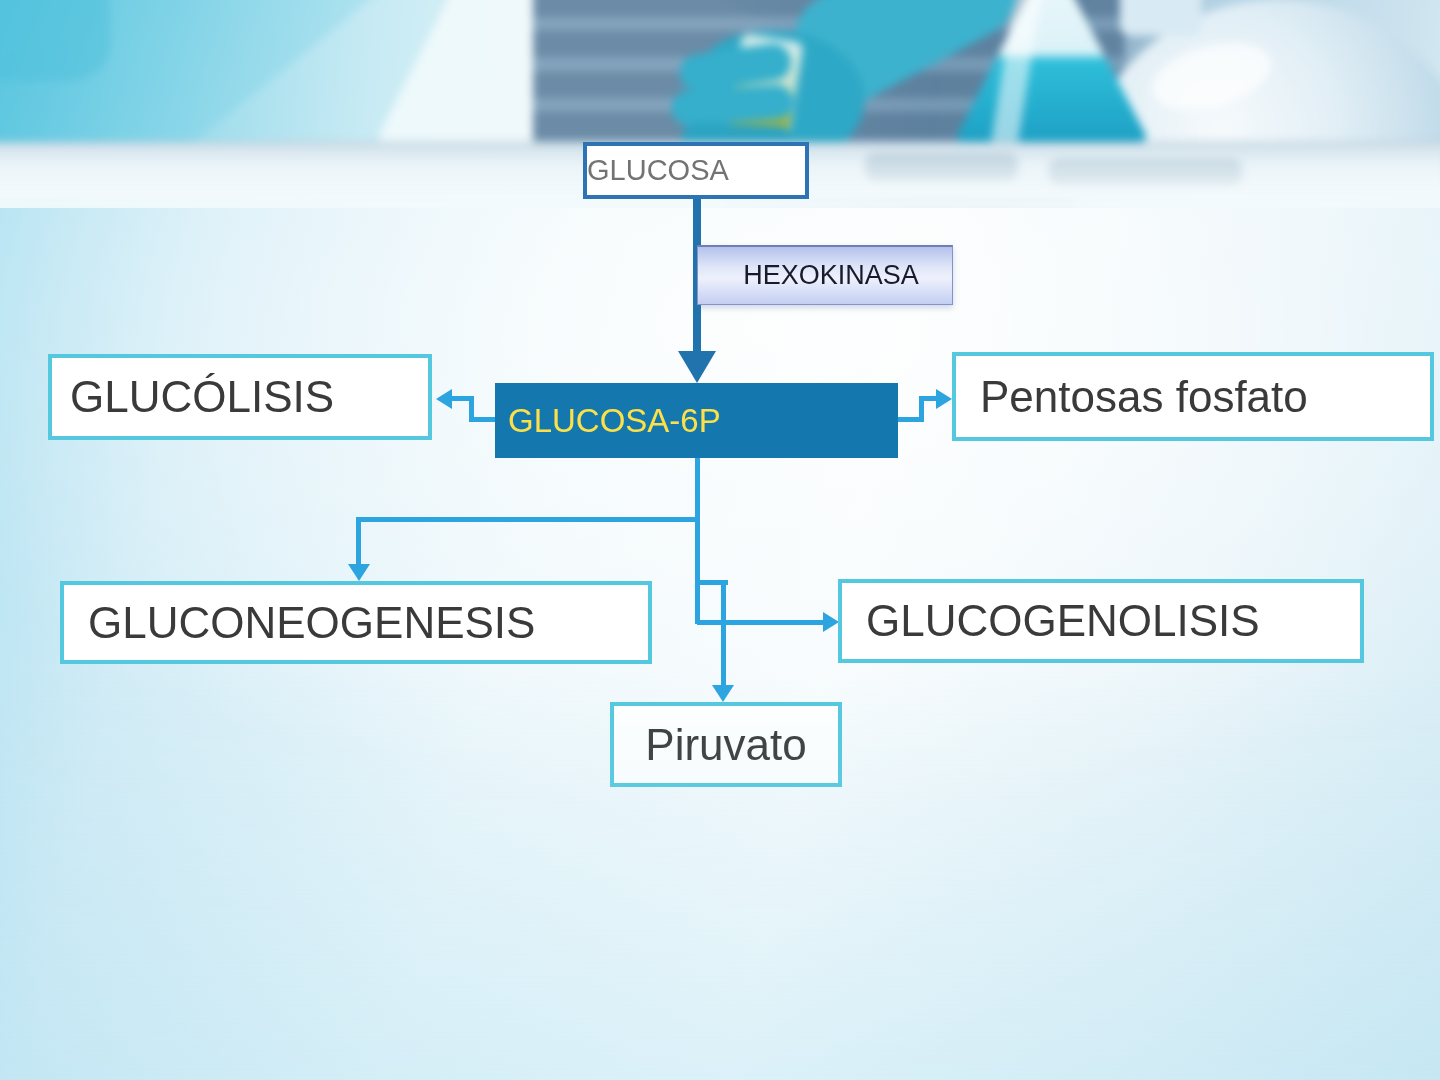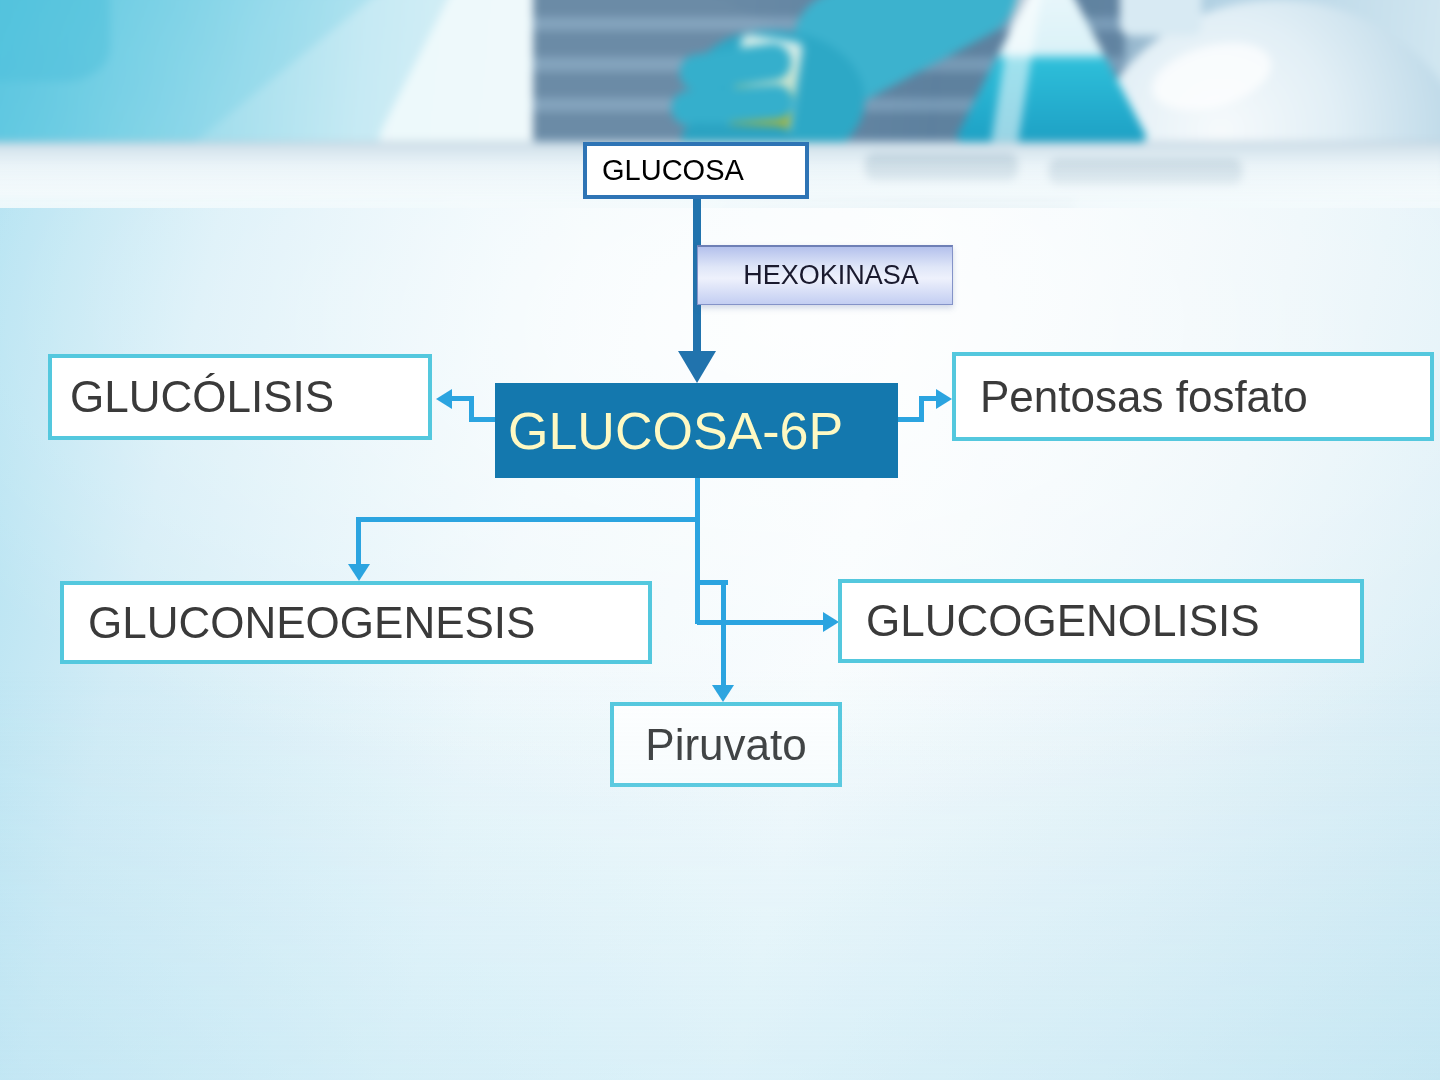--- a/index.html
+++ b/index.html
@@ -69,28 +69,28 @@
   .arr-down  { border-left:11px solid transparent; border-right:11px solid transparent; border-top:17px solid #2BA4E0; }
   .arr-left  { border-top:10px solid transparent; border-bottom:10px solid transparent; border-right:16px solid #2BA4E0; }
   .arr-right { border-top:10px solid transparent; border-bottom:10px solid transparent; border-left:16px solid #2BA4E0; }
   .arr-down-dark { border-left:19px solid transparent; border-right:19px solid transparent; border-top:32px solid #2173AD; }
 
   .node { position:absolute; display:flex; align-items:center; background:#ffffff;
     color:#3A3A3A; font-size:44px; line-height:1; white-space:nowrap; }
   .node-cyan { border:4px solid #54C8DE; padding-left:22px; }
 
   .node-glucosa { left:583px; top:142px; width:226px; height:57px;
-    border:4px solid #2E74B5; font-size:29px; color:#000000; padding-left:15px; z-index:6; }
+    border:4px solid #2E74B5; font-size:29px; color:#737373; z-index:6; }
   .node-hexokinasa { left:697px; top:245px; width:256px; height:60px; z-index:5;
     justify-content:center; font-size:27px; color:#1a1a2e; padding-left:12px;
     border:1px solid #8493c8; border-top:2px solid #6e7fb5;
     background:linear-gradient(180deg,#b4c1ec 0%, #dfe6f8 35%, #eef1fc 55%, #c3cef2 100%);
     box-shadow:0 3px 6px rgba(80,100,160,0.25); }
-  .node-glucosa6p { left:495px; top:383px; width:403px; height:95px; z-index:4;
-    background:#1478AE; border:none; color:#fef9c3; font-size:52px; padding-left:13px; }
+  .node-glucosa6p { left:495px; top:383px; width:403px; height:75px; z-index:4;
+    background:#1478AE; border:none; color:#fde047; font-size:33px; padding-left:13px; }
   .node-glucolisis { left:48px;  top:354px; width:384px; height:86px; padding-left:18px; }
   .node-pentosas   { left:952px; top:352px; width:482px; height:89px; padding-left:24px; }
   .node-gluconeo   { left:60px;  top:581px; width:592px; height:83px; padding-left:24px; }
   .node-glucogenolisis { left:838px; top:579px; width:526px; height:84px; padding-left:24px; }
   .node-piruvato { left:610px; top:702px; width:232px; height:85px; justify-content:center; padding-left:0; }
 </style>
 </head>
 <body>
 
 <div class="slide">

